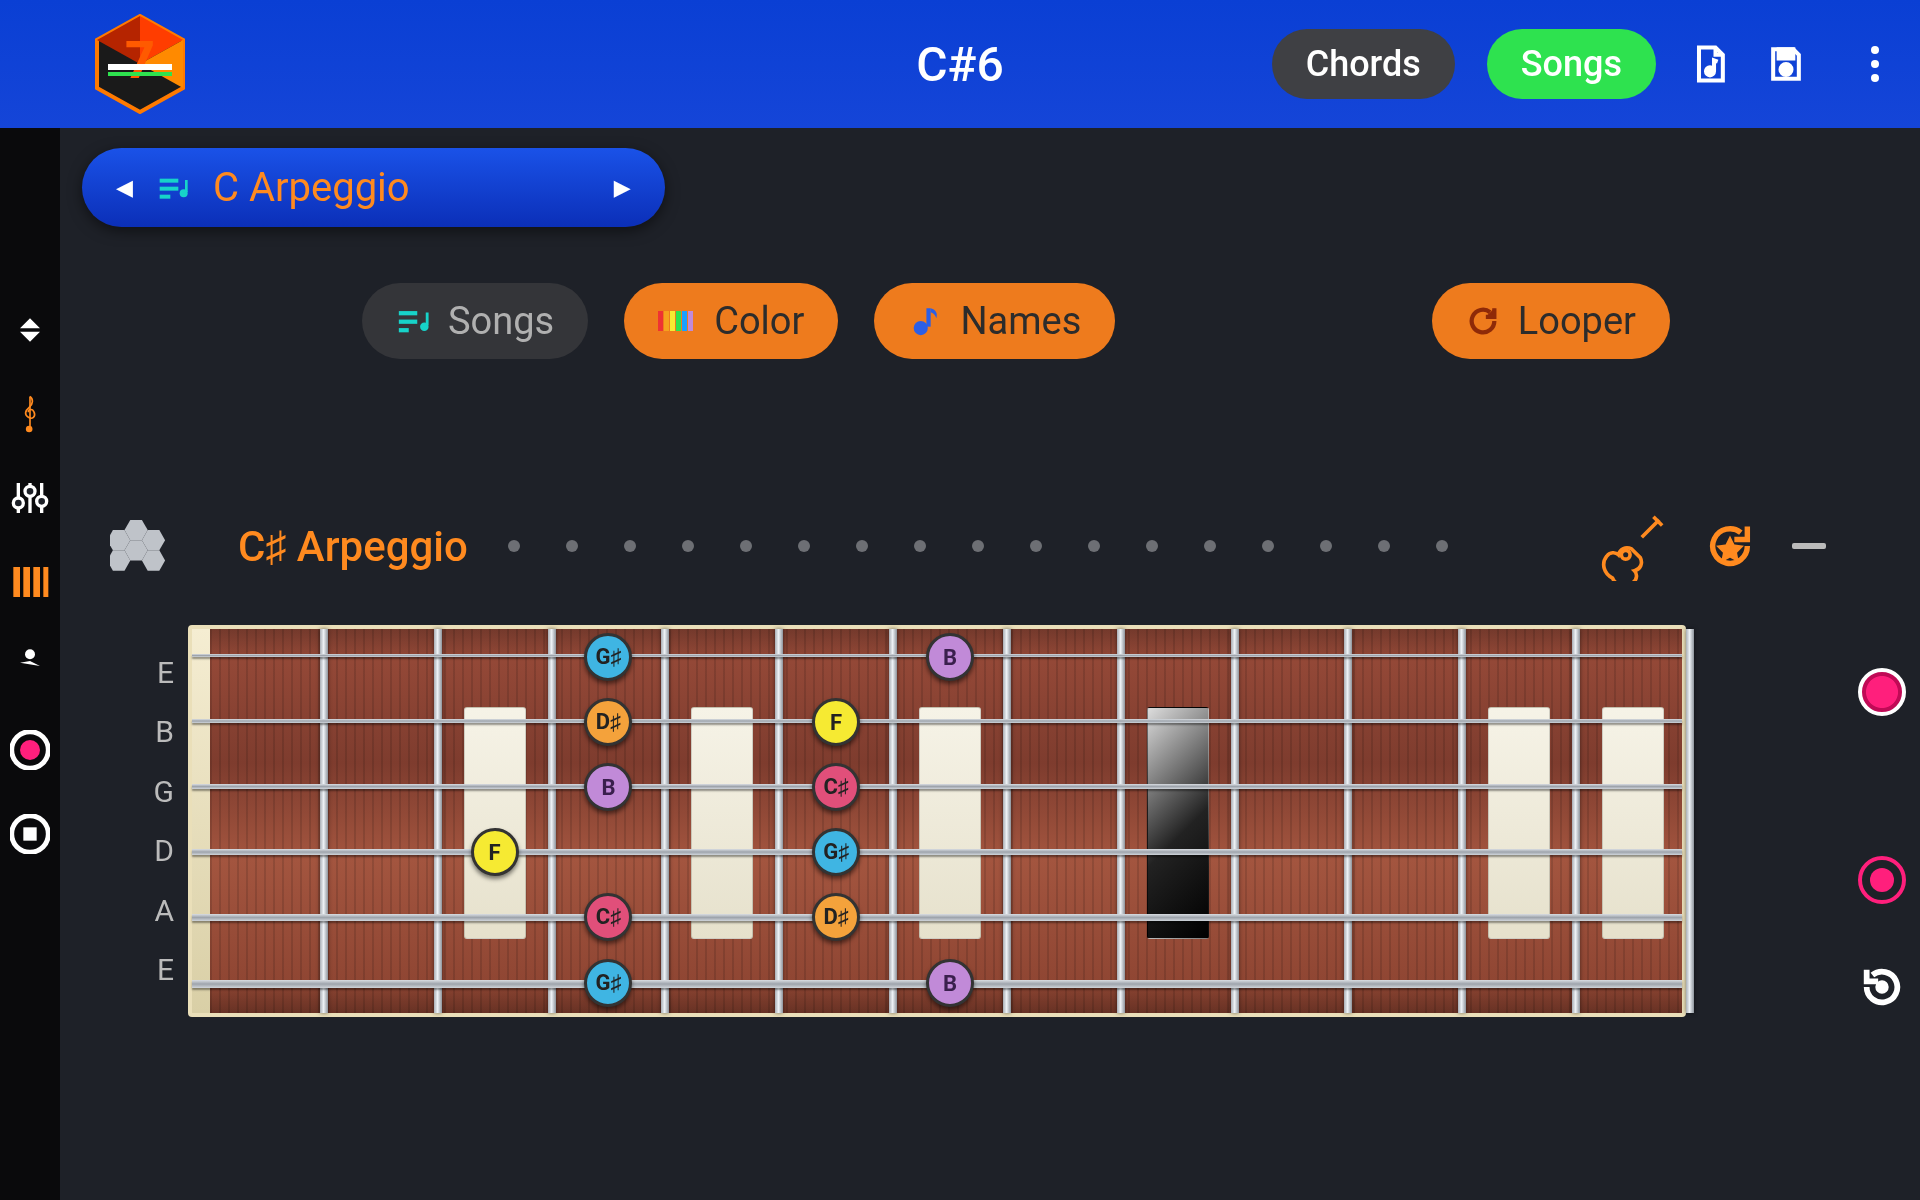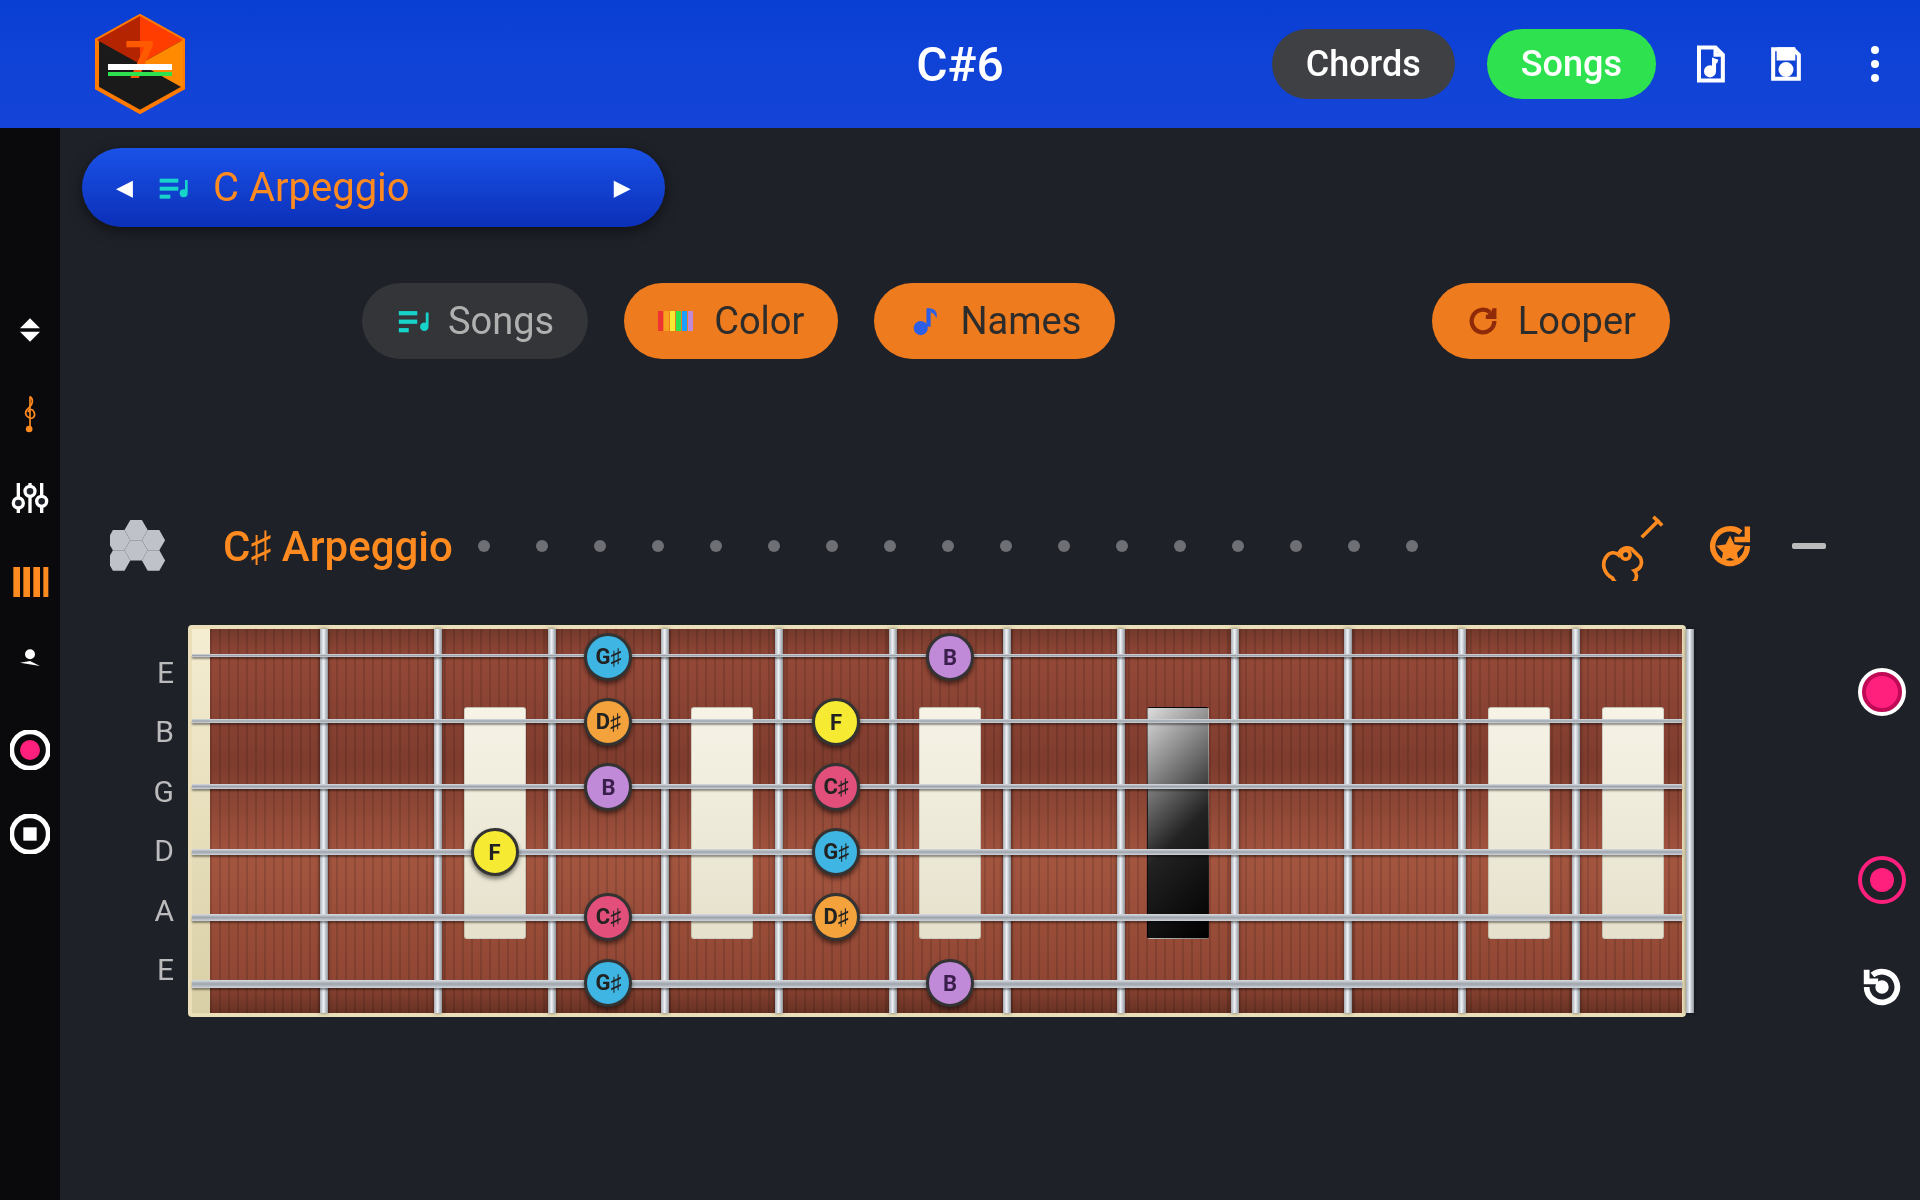--- a/index.html
+++ b/index.html
@@ -115,21 +115,21 @@
   }
   .mode-dark { background: #343539; color: #b0b0b0; }
   .mode-orange { background: #ee7b1d; color: #2c2c2c; }
   .looper-wrap { margin-left: auto; margin-right: 160px; }
 
   
   .fb-header {
     display: flex;
     align-items: center;
     margin-top: 152px;
-    gap: 13px;
+    gap: 28px;
     padding-left: 28px;
   }
   .hex-icon { width: 58px; height: 58px; }
   .fb-title { color:#ff8a1f; font-size: 42px; font-weight: 500; margin-left: 42px; }
   .fret-dots { display:flex; gap: 46px; margin-left: 12px; align-items:center;}
   .fret-dot { width:12px; height:12px; background:#6d6f74; border-radius:50%; }
   .fb-icons-right { margin-left:auto; display:flex; align-items:center; gap:36px; padding-right: 4px;}
   .fb-icons-right svg, .fb-icons-right .minus { color:#ff8a1f; }
   .minus { width:34px; height:6px; background:#bbb; border-radius:2px; }
 

